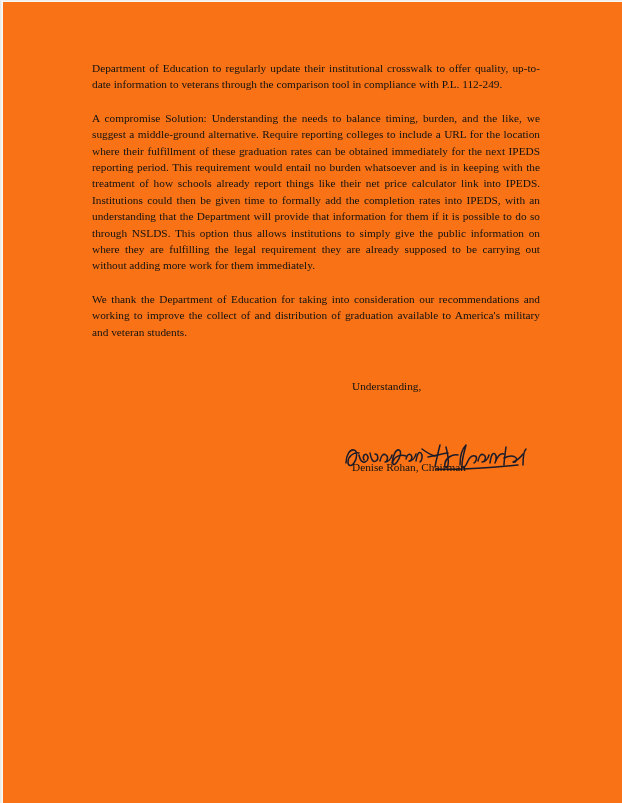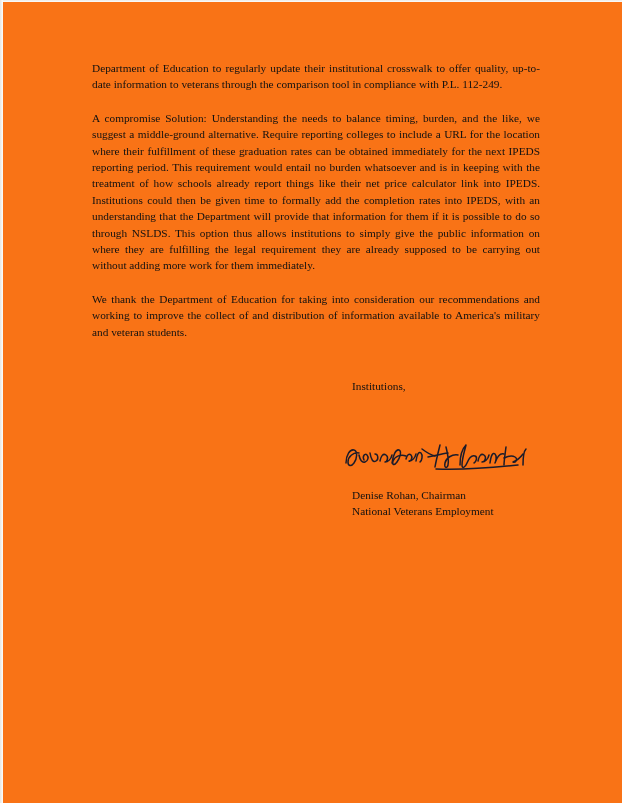--- a/index.html
+++ b/index.html
@@ -59,21 +59,21 @@
     top: 425px;
     width: 220px;
     height: 60px;
   }
   .sig-svg {
     display: block;
   }
   .signer-block {
     position: absolute;
     left: 352px;
-    top: 488px;
+    top: 460px;
     width: 220px;
   }
   .signer-line {
     font-size: 11.3px;
     line-height: 15.6px;
     color: #111111;
     white-space: pre;
   }
   
   .edge-left {
@@ -99,26 +99,26 @@
   <div class="content">
 
     <p class="para">Department of Education to regularly update their institutional crosswalk to offer quality, up-to-date information to veterans through the comparison tool in compliance with P.L. 112-249.</p>
 
     <div class="gap-md"></div>
 
     <p class="para"><span class="italic-lead">A compromise Solution:</span><span> Understanding the needs to balance timing, burden, and the like, we suggest a middle-ground alternative. Require reporting colleges to include a URL for the location where their fulfillment of these graduation rates can be obtained immediately for the next IPEDS reporting period. This requirement would entail no burden whatsoever and is in keeping with the treatment of how schools already report things like their net price calculator link into IPEDS. Institutions could then be given time to formally add the completion rates into IPEDS, with an understanding that the Department will provide that information for them if it is possible to do so through NSLDS. This option thus allows institutions to simply give the public information on where they are fulfilling the legal requirement they are already supposed to be carrying out without adding more work for them immediately.</span></p>
 
     <div class="gap-md"></div>
 
-    <p class="para">We thank the Department of Education for taking into consideration our recommendations and working to improve the collect of and distribution of information available to America's military and veteran students.</p>
+    <p class="para">We thank the Department of Education for taking into consideration our recommendations and working to improve the collect of and distribution of graduation available to America's military and veteran students.</p>
 
   </div>
 
   <div class="closing-block">
-    <div class="closing">Institutions,</div>
+    <div class="closing">Understanding,</div>
   </div>
 
   <div class="signature">
     <svg class="sig-svg" width="220" height="60" viewBox="0 0 220 60" xmlns="http://www.w3.org/2000/svg" aria-hidden="true">
       <g fill="none" stroke="#1b1b2a" stroke-width="1.5" stroke-linecap="round" stroke-linejoin="round">
         <path d="M6 38 C6 30, 10 24, 14 25 C18 26, 17 34, 14 38 C11 42, 8 41, 8 37 C8 32, 13 27, 19 28"></path>
         <path d="M19 30 C20 35, 22 38, 25 37 C28 36, 29 32, 27 30 C25 28, 22 31, 24 35"></path>
         <path d="M30 28 C31 34, 33 38, 36 36 C39 34, 38 29, 35 29"></path>
         <path d="M40 36 C41 31, 43 28, 46 30 C49 32, 47 37, 45 37 C48 37, 51 34, 52 30"></path>
         <path d="M52 38 C53 30, 56 24, 59 25 C62 26, 60 33, 57 37 C54 41, 52 40, 53 36 C55 31, 61 29, 66 31"></path>
@@ -134,15 +134,14 @@
         <path d="M166 22 C165 30, 164 36, 164 40"></path>
         <path d="M164 33 C168 31, 172 30, 175 32 C178 34, 176 38, 173 37 C176 36, 180 33, 183 29"></path>
         <path d="M183 40 C183 32, 184 26, 186 24"></path>
         <path d="M96 44 C120 45, 150 43, 178 40"></path>
       </g>
     </svg>
   </div>
 
   <div class="signer-block">
     <div class="signer-line">Denise Rohan, Chairman</div>
-    <div class="signer-line">National Veterans Employment</div>
   </div>
 </div>
 
 </body></html>

